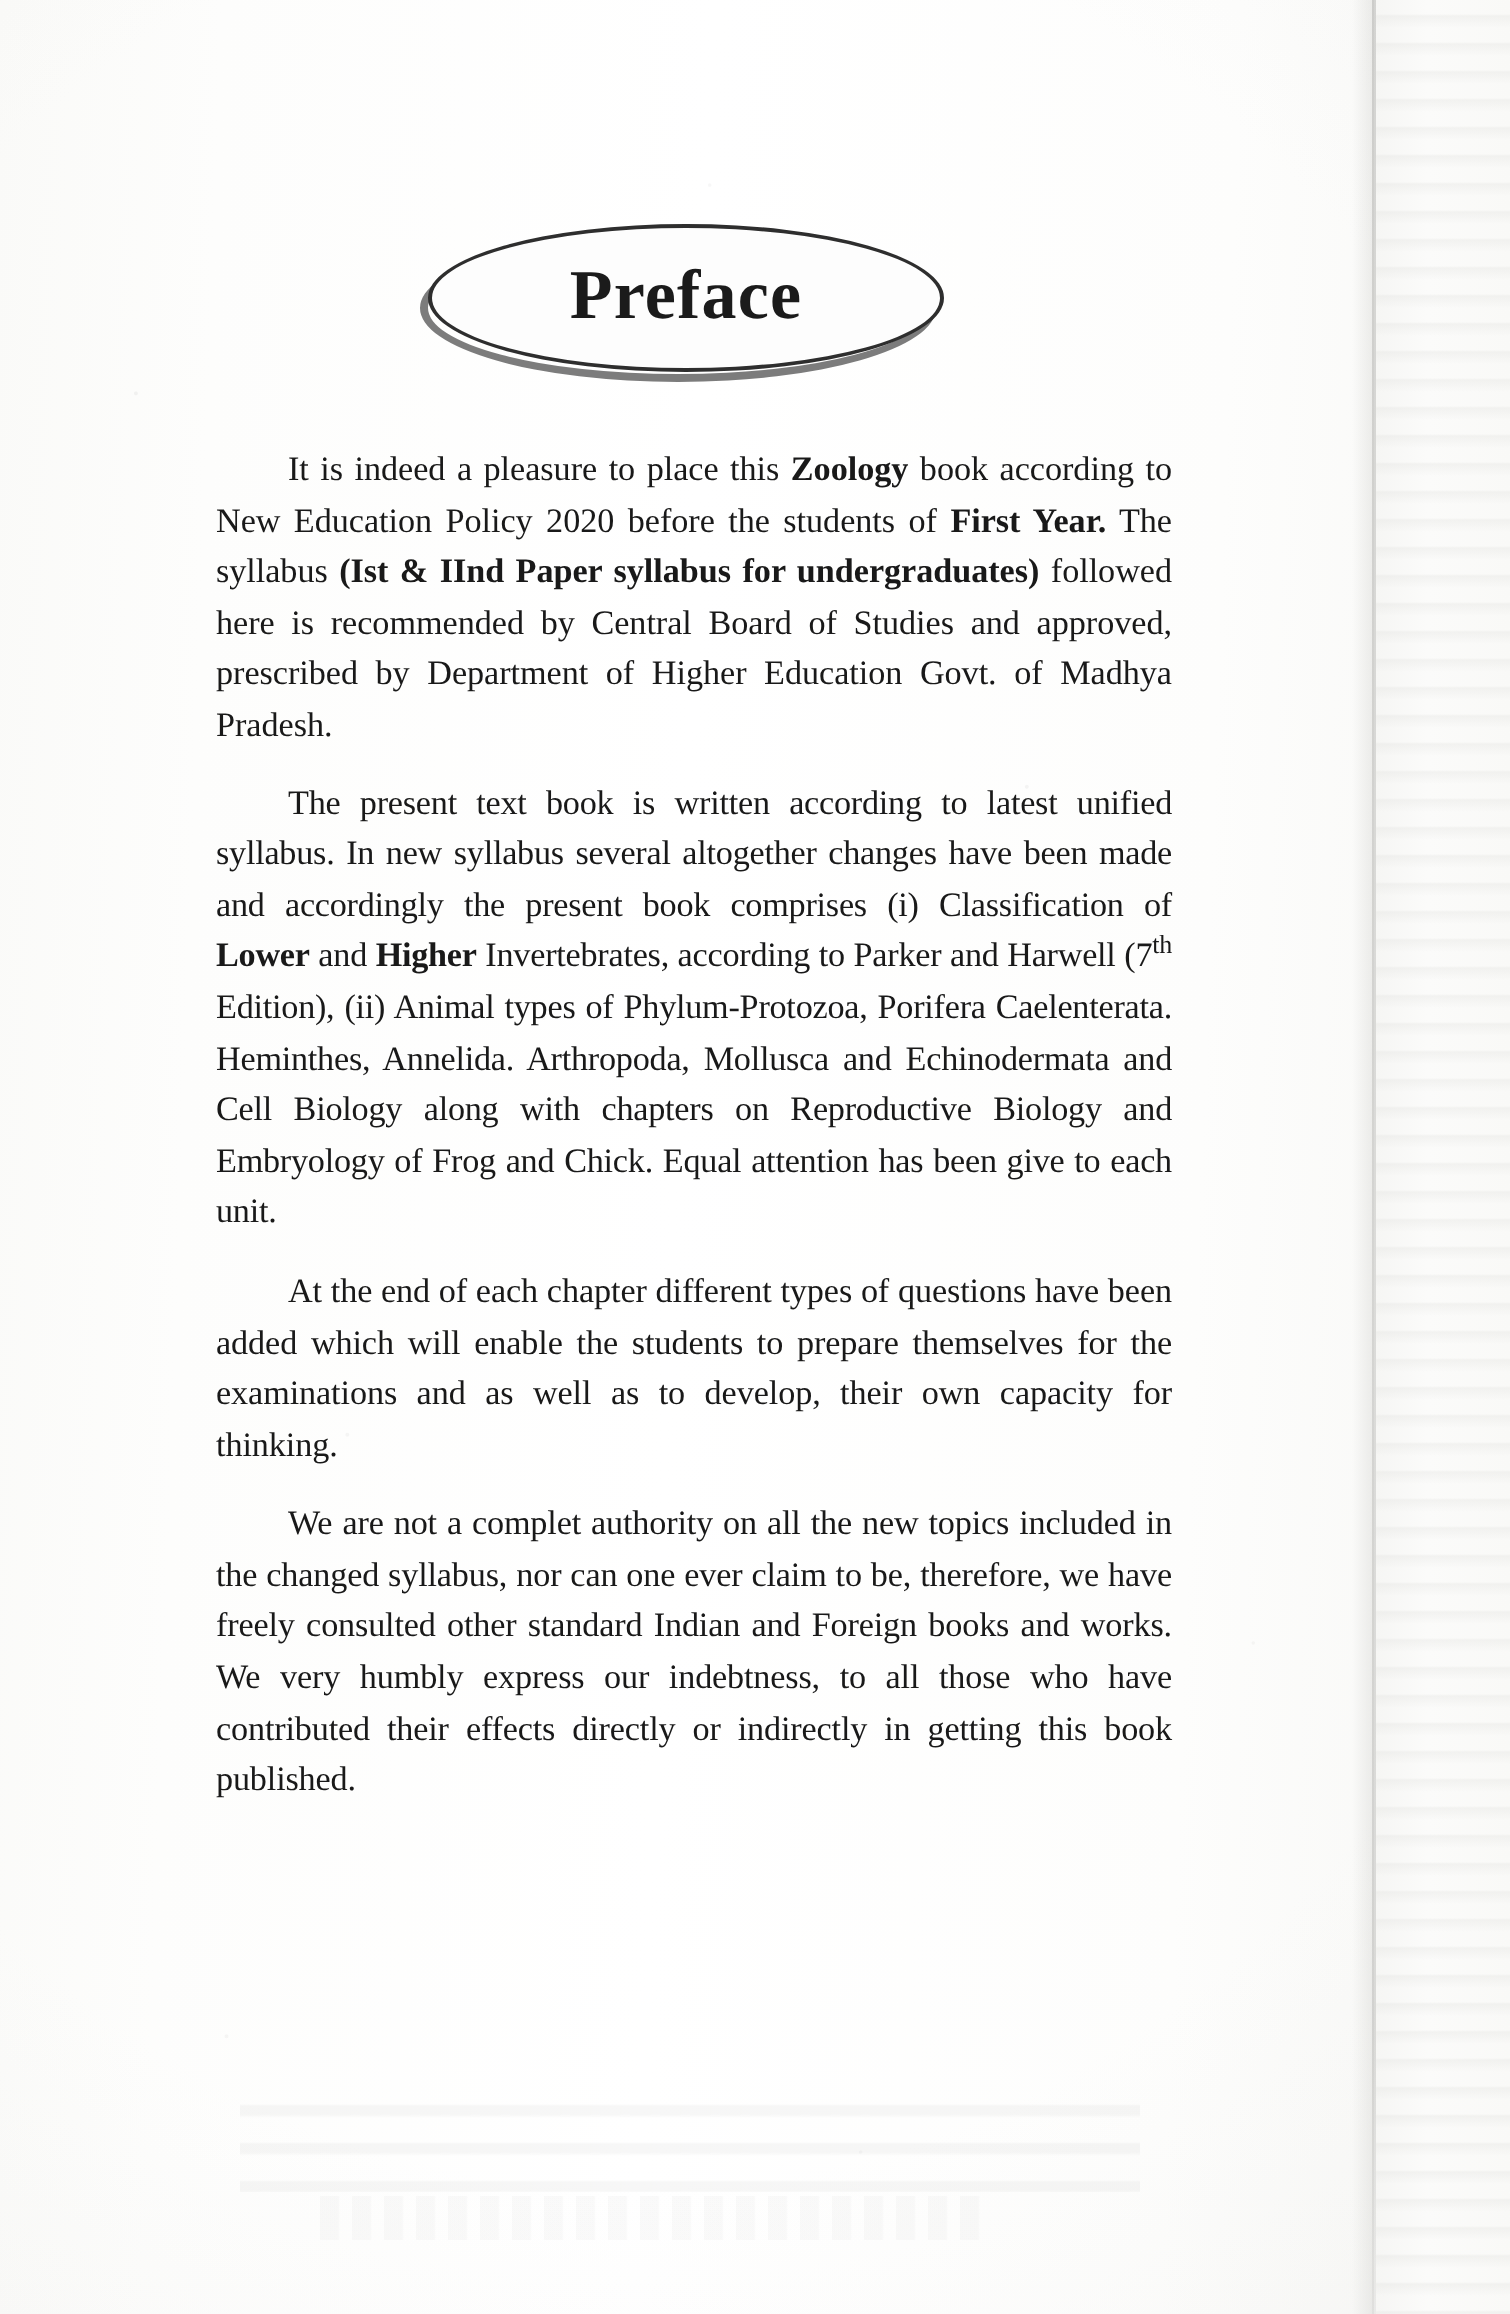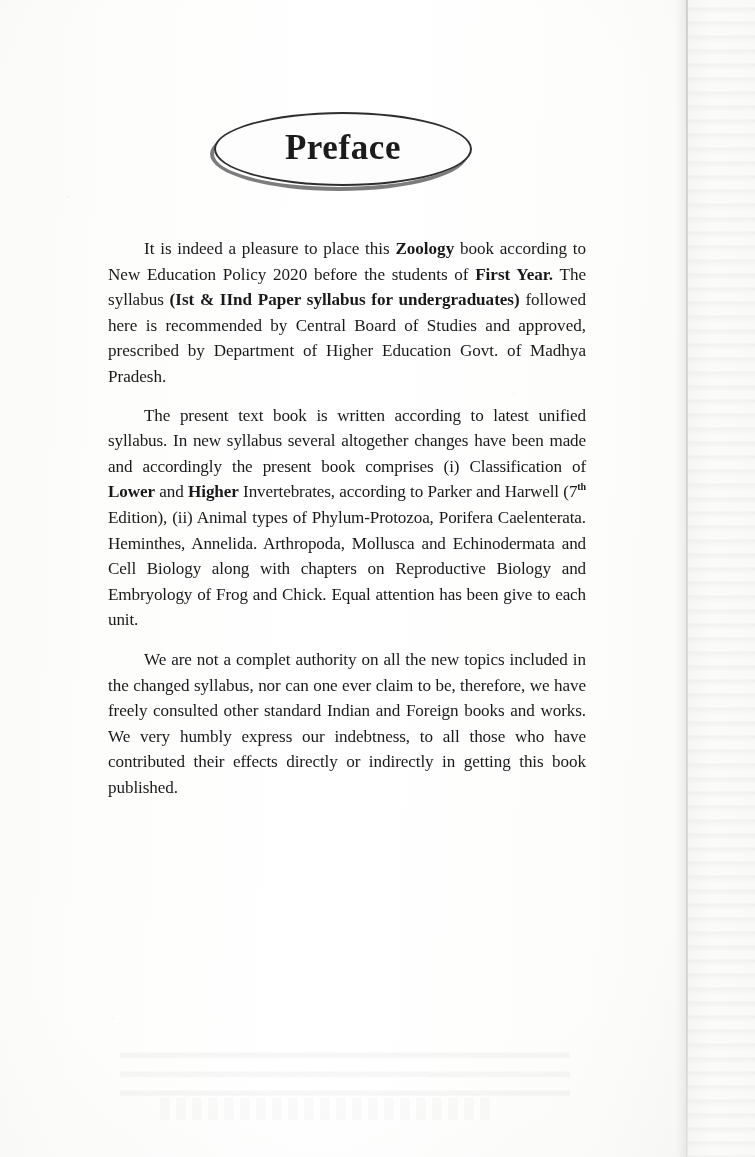--- a/index.html
+++ b/index.html
@@ -148,21 +148,21 @@
     font-size: 35px;
     letter-spacing: .6px;
     color: #1b1b1b;
     line-height: 1;
     padding-bottom: 3px;
   }
 
   
   .body-block {
     position: absolute;
-    top: 236px;
+    top: 222px;
     left: 108px;
     width: 478px;
   }
 
   p.para {
     margin: 0 0 13px 0;
     text-align: justify;
     text-justify: inter-word;
     text-indent: 36px;
     font-size: 17.1px;
@@ -181,24 +181,24 @@
   p.p5 { letter-spacing: -0.09px; }
 
   p.p2 { margin-bottom: 14px; }
   p.p3 { margin-bottom: 14px; }
   p.p4 { margin-bottom: 15px; }
   p.p5 { margin-bottom: 15px; }
 
   b, .bold { font-weight: bold; }
 
   sup.ord {
-    font-size: 10px;
+    font-size: 13px;
     vertical-align: super;
     line-height: 0;
-    font-weight: bold;
+    font-weight: normal;
   }
 
   
   .signature-row {
     position: absolute;
     top: 938px;
     left: 108px;
     width: 478px;
     text-align: right;
   }
@@ -275,20 +275,23 @@
   <div class="body-block">
 
     <p class="para p1">
       <span>It is indeed a pleasure to place this </span><b>Zoology</b><span> book according to New Education Policy 2020 before the students of </span><b>First Year.</b><span> The syllabus </span><b>(Ist &amp; IInd Paper syllabus for undergraduates)</b><span> followed here is recommended by Central Board of Studies and approved, prescribed by Department of Higher Education Govt. of Madhya Pradesh.</span>
     </p>
 
     <p class="para p2">
       <span>The present text book is written according to latest unified syllabus. In new syllabus several altogether changes have been made and accordingly the present book comprises (i) Classification of </span><b>Lower</b><span> and </span><b>Higher</b><span> Invertebrates, according to Parker and Harwell (7</span><sup class="ord">th</sup><span> Edition), (ii) Animal types of Phylum-Protozoa, Porifera Caelenterata. Heminthes, Annelida. Arthropoda, Mollusca and Echinodermata and Cell Biology along with chapters on Reproductive Biology and Embryology of Frog and Chick. Equal attention has been give to each unit.</span>
     </p>
 
+    <p class="para p3">
+      <span>At the end of each chapter different types of questions have been added which will enable the students to prepare themselves for the examinations and as well as to develop, their own capacity for thinking.</span>
+    </p>
 
     <p class="para p4">
       <span>We are not a complet authority on all the new topics included in the changed syllabus, nor can one ever claim to be, therefore, we have freely consulted other standard Indian and Foreign books and works. We very humbly express our indebtness, to all those who have contributed their effects directly or indirectly in getting this book published.</span>
     </p>
 
 
   </div>
 
 
   <div class="showthrough"></div>

